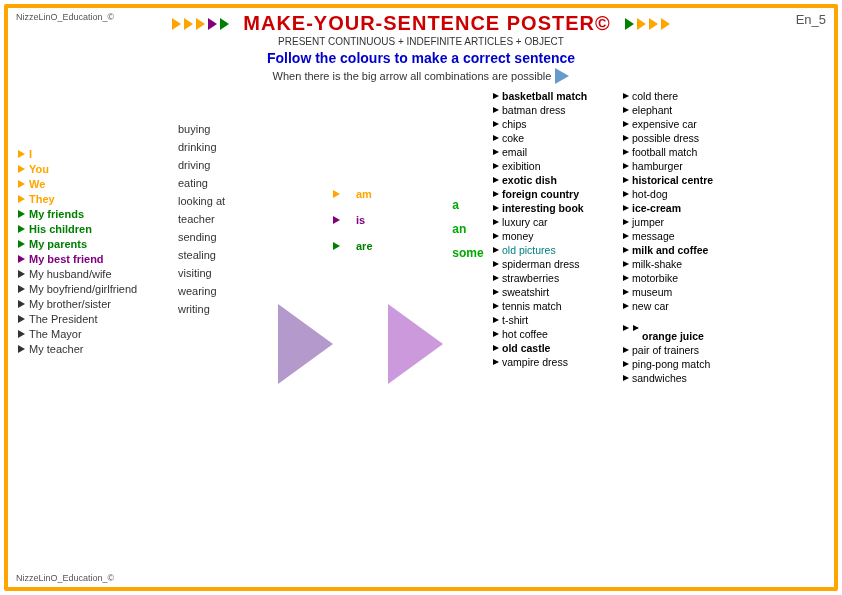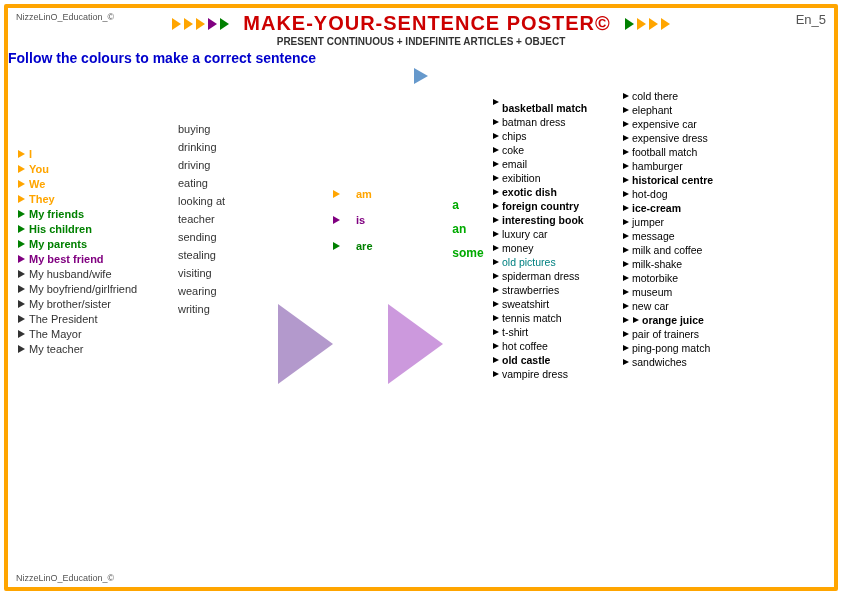--- a/index.html
+++ b/index.html
@@ -59,25 +59,25 @@
     .main-title {
       font-size: 20px;
       font-weight: bold;
       color: #cc0000;
       letter-spacing: 1px;
     }
     .subtitle {
       text-align: center;
       font-size: 10px;
       color: #333;
-      font-weight: bold;
+      font-weight: normal;
       margin-top: 1px;
     }
     .instruction {
-      text-align: left;
+      text-align: center;
       font-size: 14px;
       font-weight: bold;
       color: #0000cc;
       margin-top: 3px;
     }
     .hint {
       text-align: center;
       font-size: 11px;
       color: #333;
       margin-top: 2px;
@@ -294,20 +294,21 @@
         <span class="arrow-small arr-orange"></span>
         <span class="arrow-small arr-orange"></span>
         <span class="arrow-small arr-orange"></span>
       </div>
     </div>
     <span class="logo-right">En_5</span>
   </div>
   <div class="subtitle">PRESENT CONTINUOUS + INDEFINITE ARTICLES + OBJECT</div>
   <div class="instruction">Follow the colours to make a correct sentence</div>
   <div class="hint">
+    <span>When there is the big arrow all combinations are possible</span>
     <div class="hint-arrow"></div>
   </div>
 
   <div class="content-area">
 
     <div class="col-subjects">
       <div class="section-items">
         <div class="item-row">
             <div class="bullet bullet-orange"></div>
             <span class="text-orange">I</span>
@@ -413,21 +414,21 @@
         <span class="article-item">a</span>
         <span class="article-item">an</span>
         <span class="article-item">some</span>
       </div>
     </div>
 
     <div class="col-objects1">
       <div class="section-items">
         <div class="obj-item">
             <div class="bullet-small bs-dark"></div>
-            <span style="font-weight:bold;margin-top:12px;">basketball match</span>
+            <span style="font-weight:bold;">basketball match</span>
           </div>
         <div class="obj-item">
             <div class="bullet-small bs-dark"></div>
             <span>batman dress</span>
           </div>
         <div class="obj-item">
             <div class="bullet-small bs-dark"></div>
             <span>chips</span>
           </div>
         <div class="obj-item">
@@ -510,21 +511,21 @@
         <div class="obj-item">
             <div class="bullet-small bs-dark"></div>
             <span>elephant</span>
           </div>
         <div class="obj-item">
             <div class="bullet-small bs-dark"></div>
             <span>expensive car</span>
           </div>
         <div class="obj-item">
             <div class="bullet-small bs-dark"></div>
-            <span>expensive dress</span>
+            <span>possible dress</span>
           </div>
         <div class="obj-item">
             <div class="bullet-small bs-dark"></div>
             <span>football match</span>
           </div>
         <div class="obj-item">
             <div class="bullet-small bs-dark"></div>
             <span>hamburger</span>
           </div>
         <div class="obj-item">
@@ -542,42 +543,42 @@
         <div class="obj-item">
             <div class="bullet-small bs-dark"></div>
             <span>jumper</span>
           </div>
         <div class="obj-item">
             <div class="bullet-small bs-dark"></div>
             <span>message</span>
           </div>
         <div class="obj-item">
             <div class="bullet-small bs-dark"></div>
-            <span style="font-weight:normal;">milk and coffee</span>
+            <span style="font-weight:bold;">milk and coffee</span>
           </div>
         <div class="obj-item">
             <div class="bullet-small bs-dark"></div>
             <span>milk-shake</span>
           </div>
         <div class="obj-item">
             <div class="bullet-small bs-dark"></div>
             <span>motorbike</span>
           </div>
         <div class="obj-item">
             <div class="bullet-small bs-dark"></div>
             <span>museum</span>
           </div>
         <div class="obj-item">
             <div class="bullet-small bs-dark"></div>
             <span>new car</span>
           </div>
         <div class="obj-item">
           <div class="bullet-small bs-orange"></div>
           <div class="bullet-small bs-orange" style="margin-left:1px;"></div>
-          <span style="font-weight:bold;">orange juice</span>
+          <span style="font-weight:bold;margin-top:16px;">orange juice</span>
         </div>
         <div class="obj-item">
             <div class="bullet-small bs-dark"></div>
             <span>pair of trainers</span>
           </div>
         <div class="obj-item">
             <div class="bullet-small bs-dark"></div>
             <span>ping-pong match</span>
           </div>
         <div class="obj-item">

